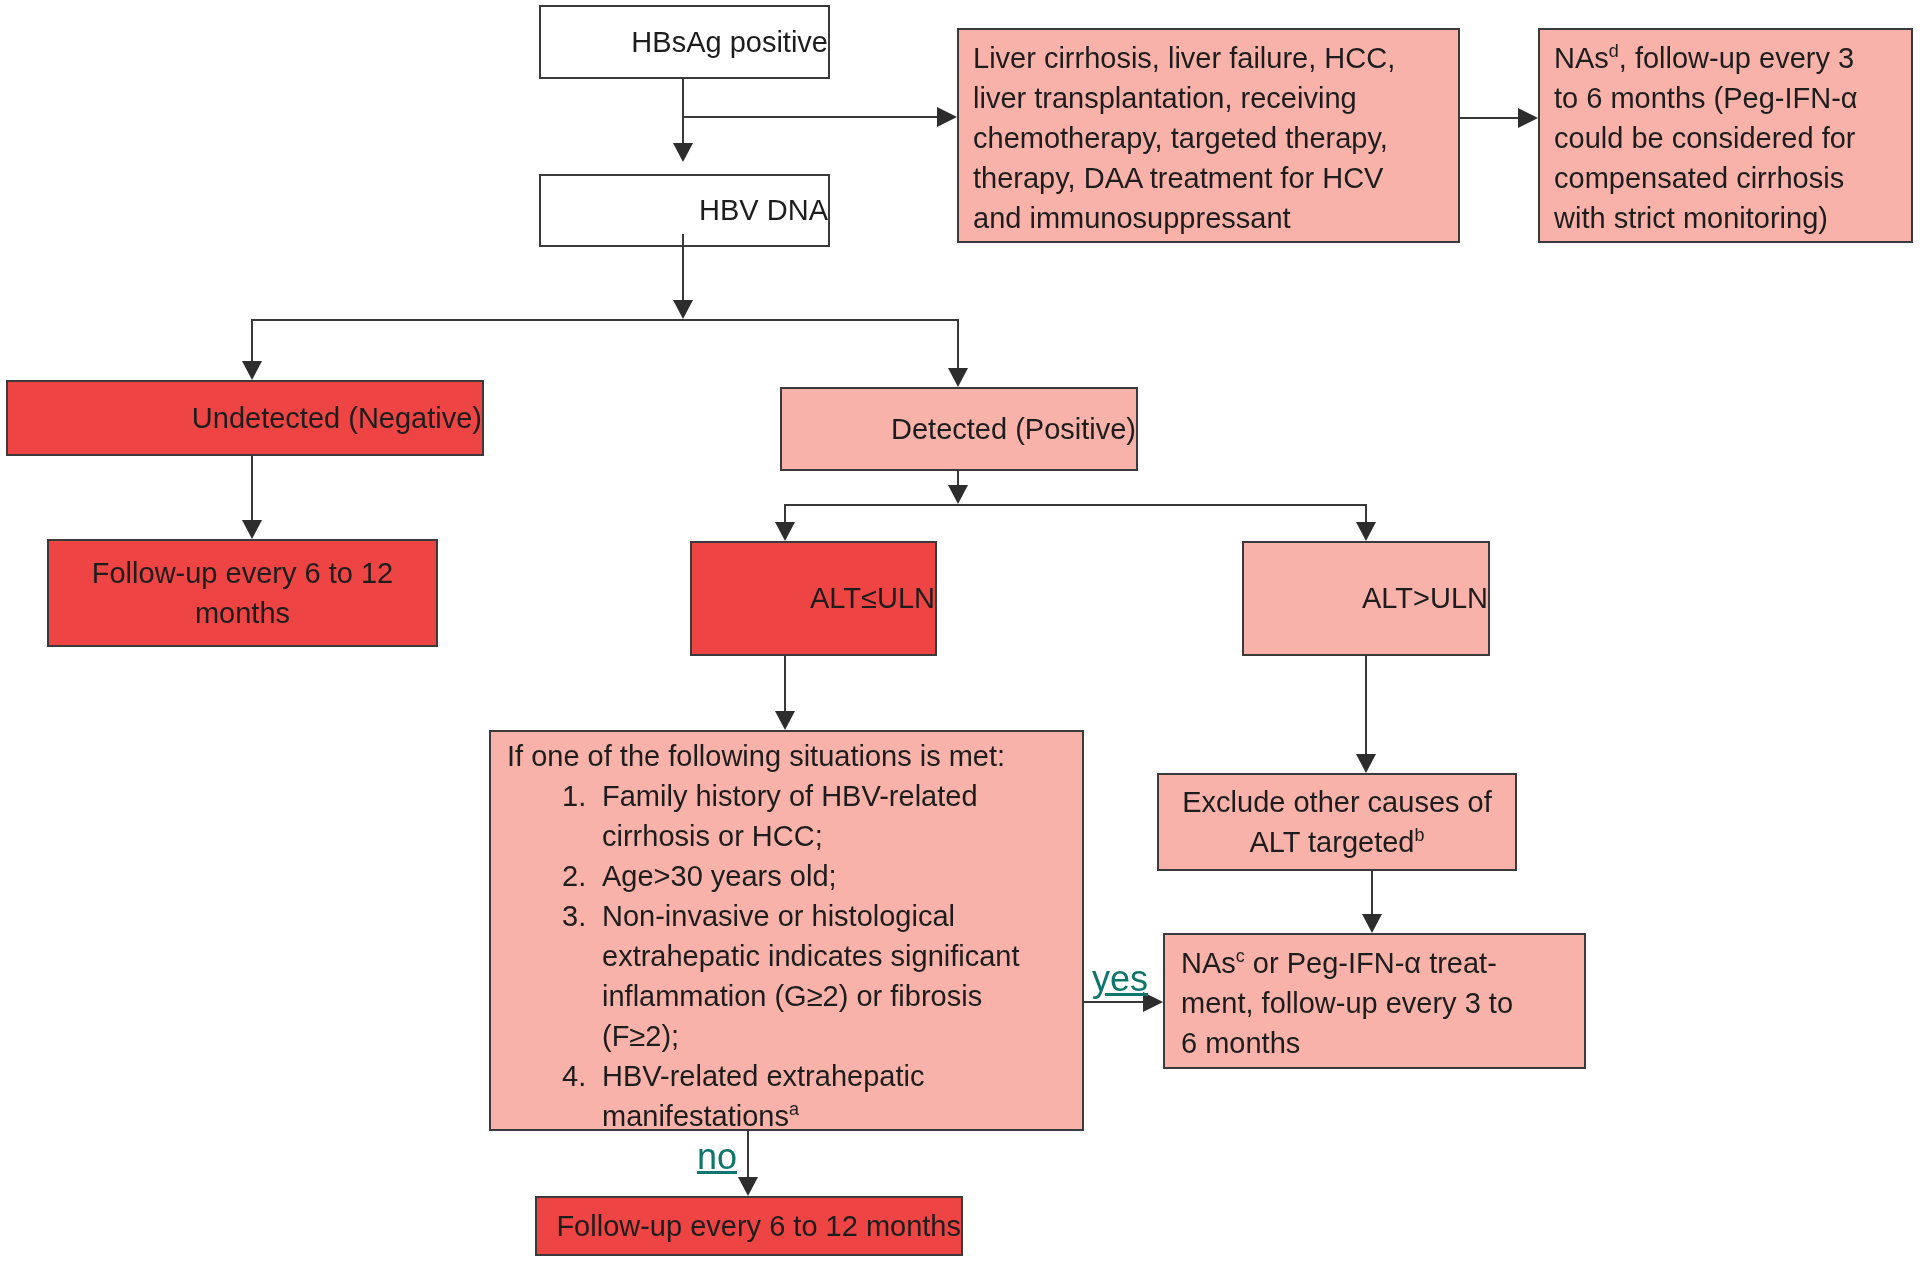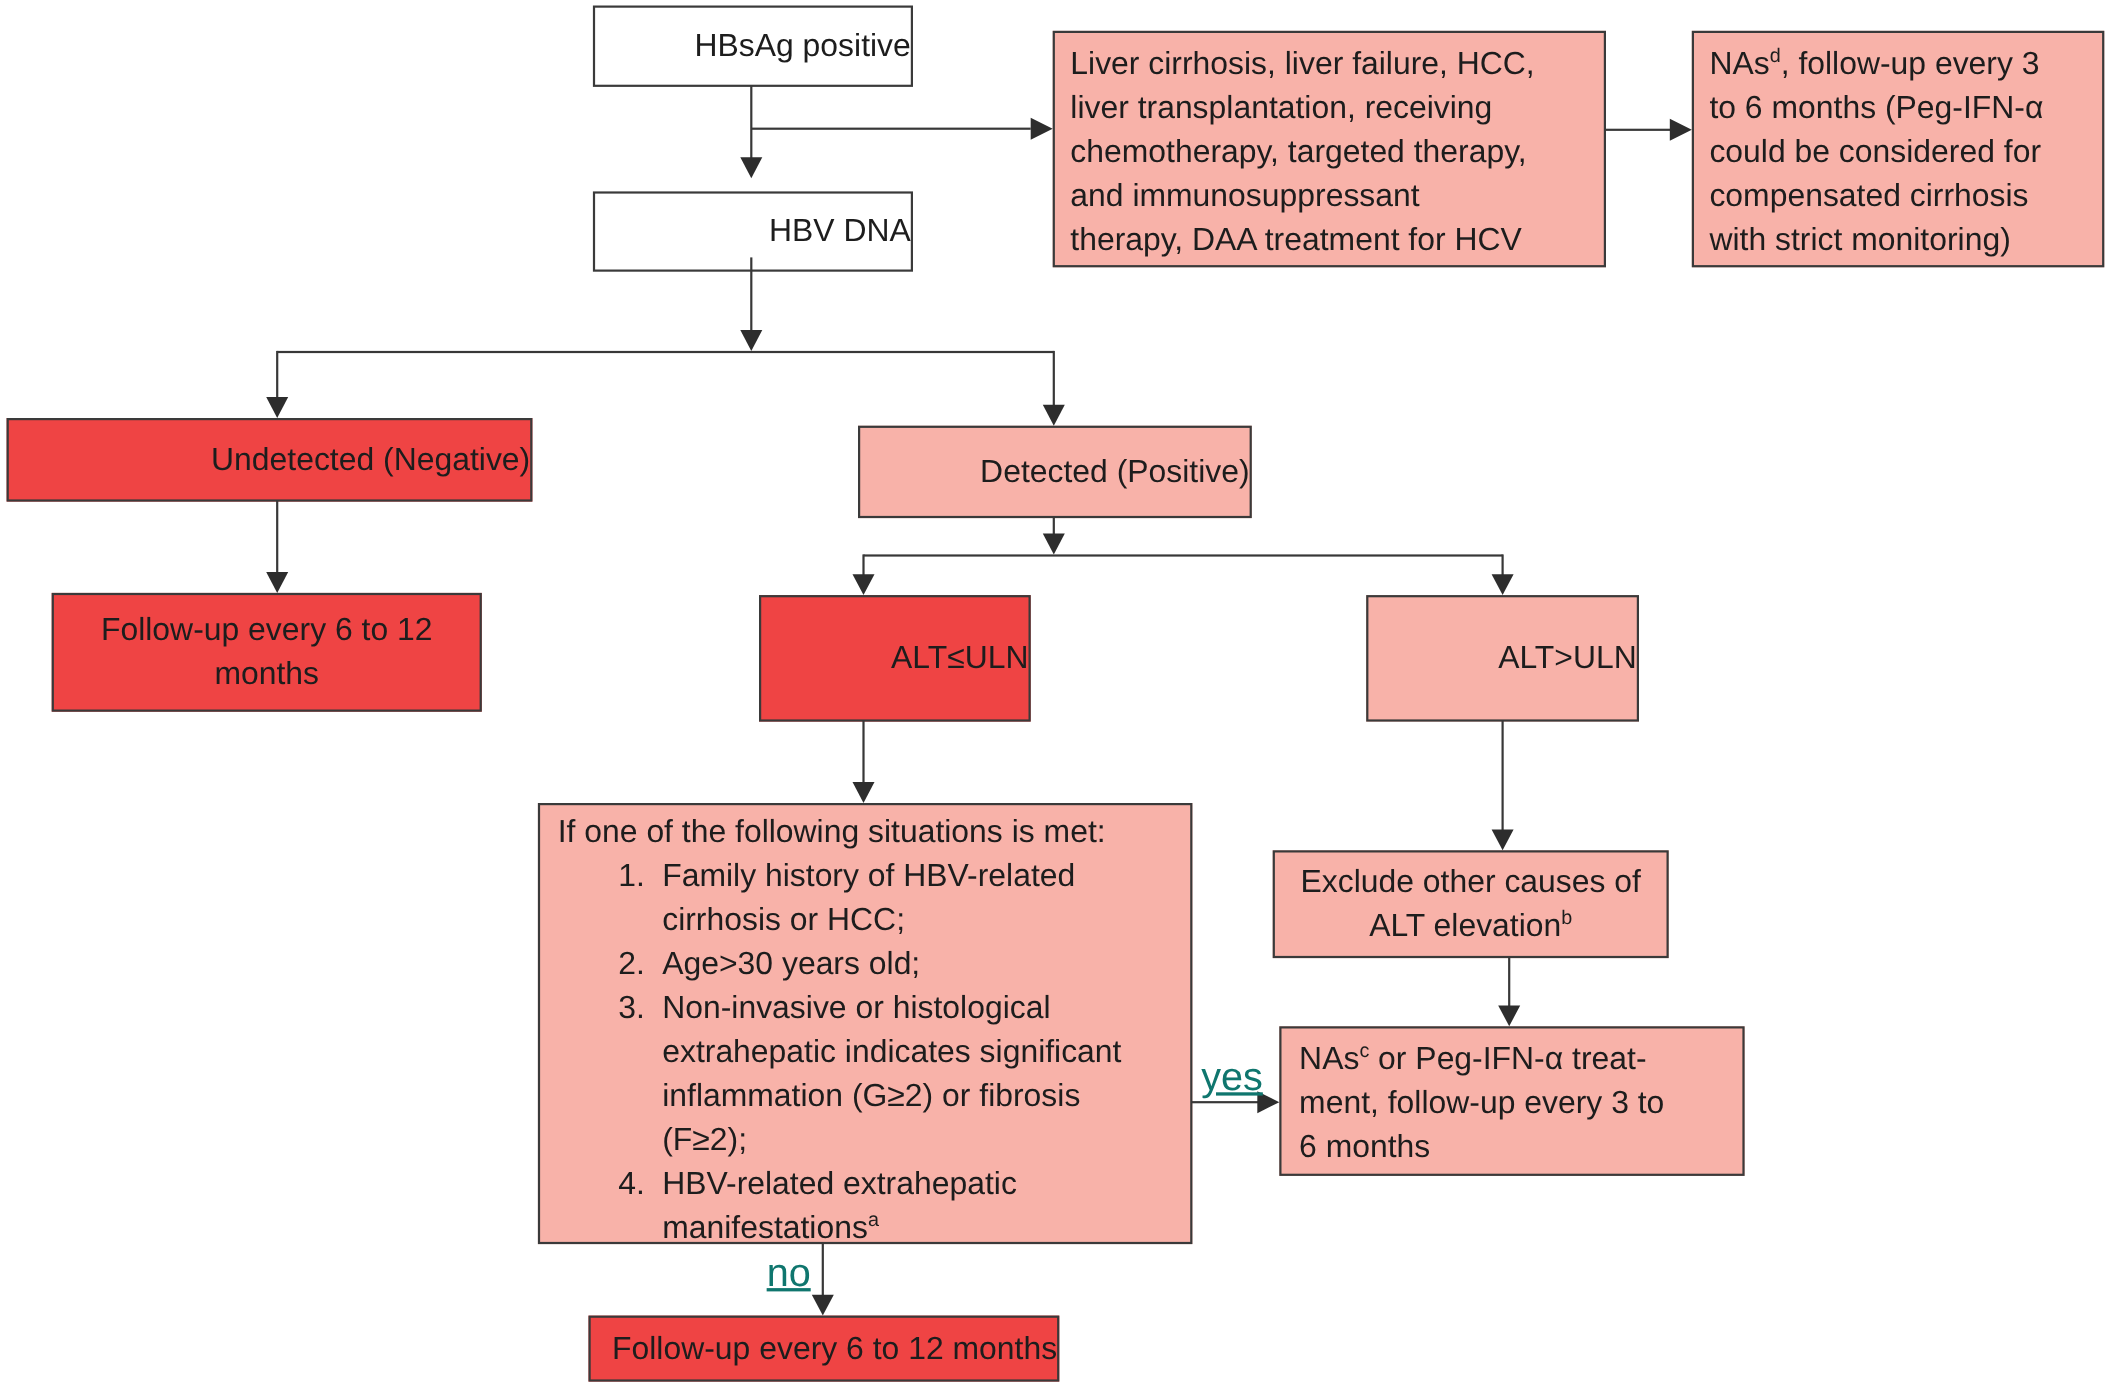--- a/index.html
+++ b/index.html
@@ -38,22 +38,22 @@
   </div>
 
   <div class="box white center" style="left:539px;top:162px;width:291px;height:73px;margin-top:12px;">
     <span>HBV DNA</span>
   </div>
 
   <div class="box pink lines" style="left:957px;top:28px;width:503px;height:215px;">
     <div class="line">Liver cirrhosis, liver failure, HCC,</div>
     <div class="line">liver transplantation, receiving</div>
     <div class="line">chemotherapy, targeted therapy,</div>
+    <div class="line">therapy, DAA treatment for HCV</div>
     <div class="line">and immunosuppressant</div>
-    <div class="line">therapy, DAA treatment for HCV</div>
   </div>
 
   <div class="box pink lines" style="left:1538px;top:28px;width:375px;height:215px;">
     <div class="line"><span>NAs</span><sup>d</sup><span>, follow-up every 3</span></div>
     <div class="line">to 6 months (Peg-IFN-α</div>
     <div class="line">could be considered for</div>
     <div class="line">compensated cirrhosis</div>
     <div class="line">with strict monitoring)</div>
   </div>
 
@@ -110,21 +110,21 @@
             <div class="line">HBV-related extrahepatic</div>
             <div class="line"><span>manifestations</span><sup>a</sup></div>
           </div>
         </div>
       </div>
     </div>
   </div>
 
   <div class="box pink center-col" style="left:1157px;top:773px;width:360px;height:98px;">
     <div class="cline">Exclude other causes of</div>
-    <div class="cline"><span>ALT elevation</span><sup>b</sup></div>
+    <div class="cline"><span>ALT targeted</span><sup>b</sup></div>
   </div>
 
   <div class="box pink lines" style="left:1163px;top:933px;width:423px;height:136px;padding-left:16px;">
     <div class="line"><span>NAs</span><sup>c</sup><span> or Peg-IFN-α treat-</span></div>
     <div class="line">ment, follow-up every 3 to</div>
     <div class="line">6 months</div>
   </div>
 
   <div class="box blue center" style="left:535px;top:1196px;width:428px;height:60px;">
     <span class="cline">Follow-up every 6 to 12 months</span>

